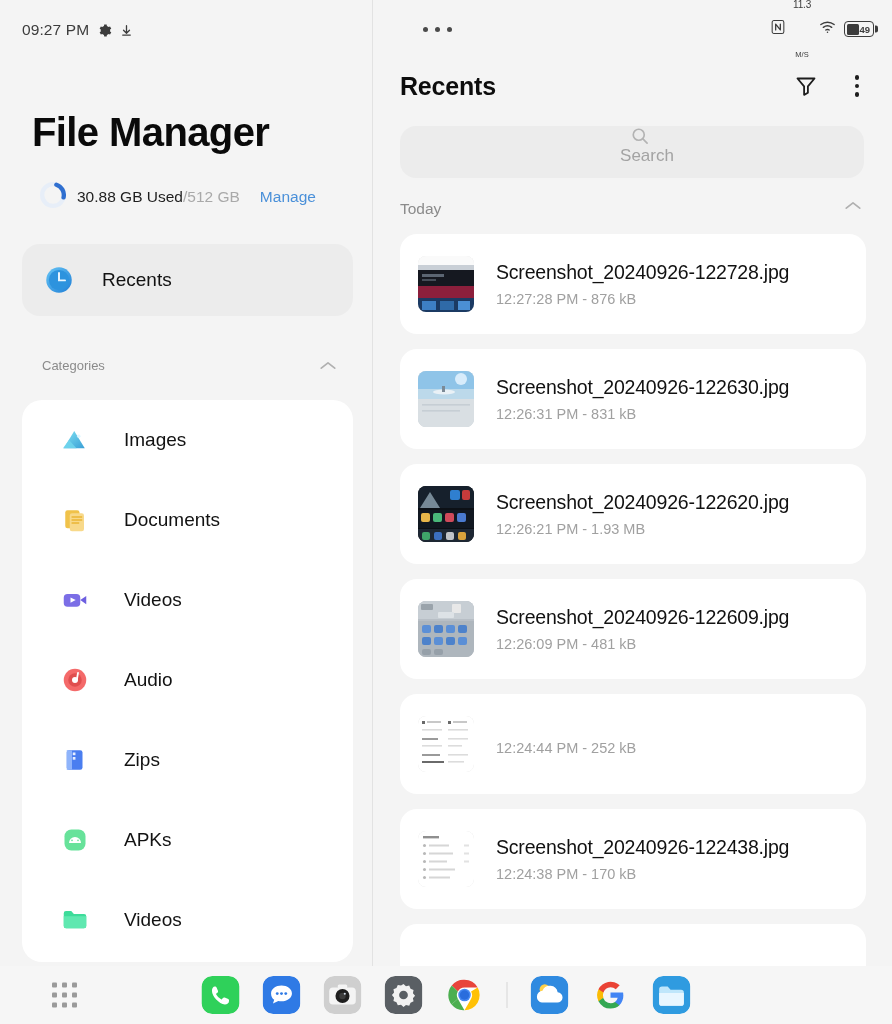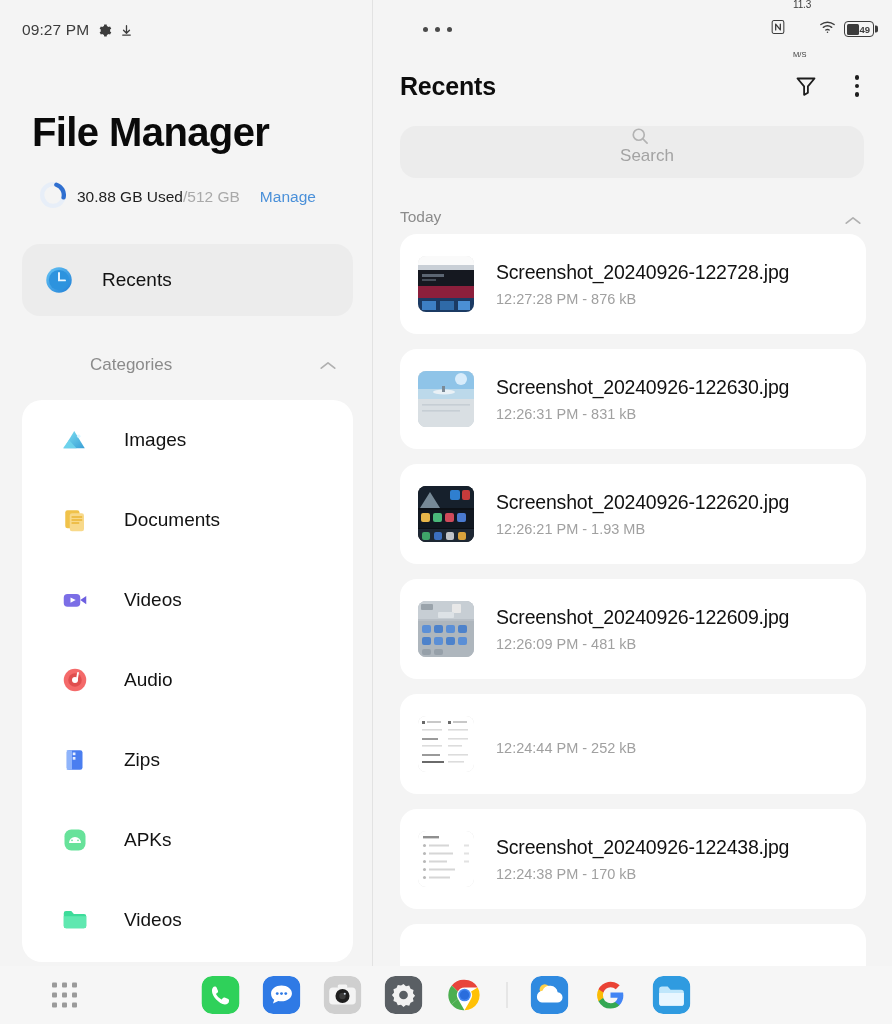--- a/index.html
+++ b/index.html
@@ -106,23 +106,22 @@
   .cat-header {
     margin: 32px 22px 0 22px;
     height: 34px;
     display: flex;
     align-items: center;
     justify-content: space-between;
     padding: 0 14px 0 20px;
     cursor: pointer;
   }
   .cat-header .t {
-    font-size: 17px;
+    font-size: 13px;
     color: #8b8b8b;
-    margin-left: 48px;
   }
   .chev { width: 18px; height: 11px; display:block; }
 
   
   .cat-card {
     margin: 18px 20px 0 22px;
     background: #ffffff;
     border-radius: 20px;
     overflow: hidden;
     padding-bottom: 2px;
@@ -163,20 +162,21 @@
     display: block;
   }
   .status-icons {
     display: flex;
     align-items: center;
     gap: 8px;
   }
   .netspeed {
     display: flex;
     flex-direction: column;
+    align-items: center;
     line-height: 1;
     color: #3c3c3c;
     gap: 40px;
   }
   .netspeed .v { font-size: 10px; letter-spacing:-.2px; }
   .netspeed .u { font-size: 7.5px; margin-top: 1px; }
   .battery-wrap {
     display: flex; align-items: flex-end;
   }
   .battery {
@@ -247,21 +247,21 @@
     margin-left: 14px;
     font-size: 17px;
     color: #a3a3a3;
   }
   .mag { width: 20px; height: 20px; display:block; }
 
   
   .sec-header {
     margin: 22px 30px 0 27px;
     display: flex;
-    align-items: flex-end;
+    align-items: flex-start;
     justify-content: space-between;
     height: 26px;
     cursor: pointer;
   }
   .sec-header .t { font-size: 15.5px; color: #8b8b8b; }
 
   
   .file-list {
     margin: 8px 26px 0 27px;
     display: flex;

